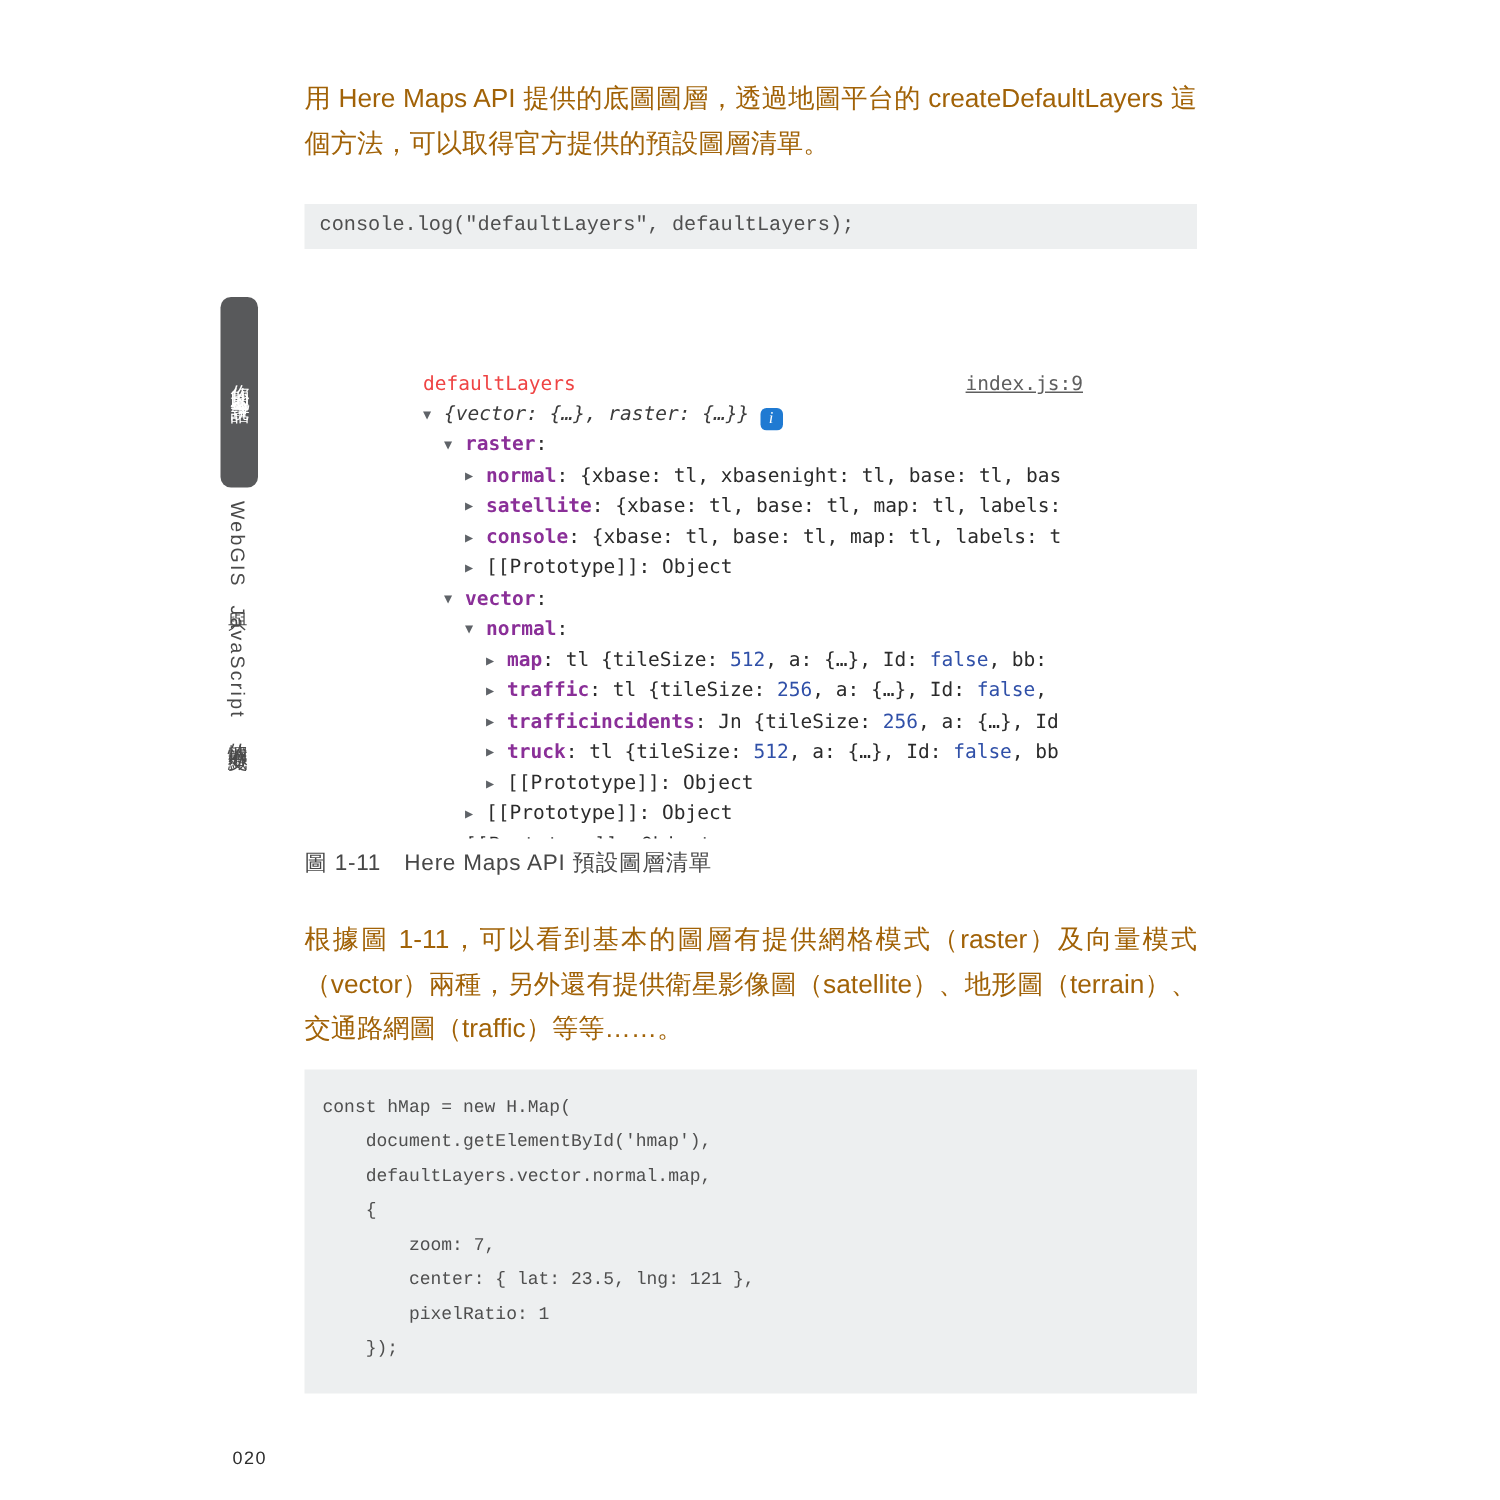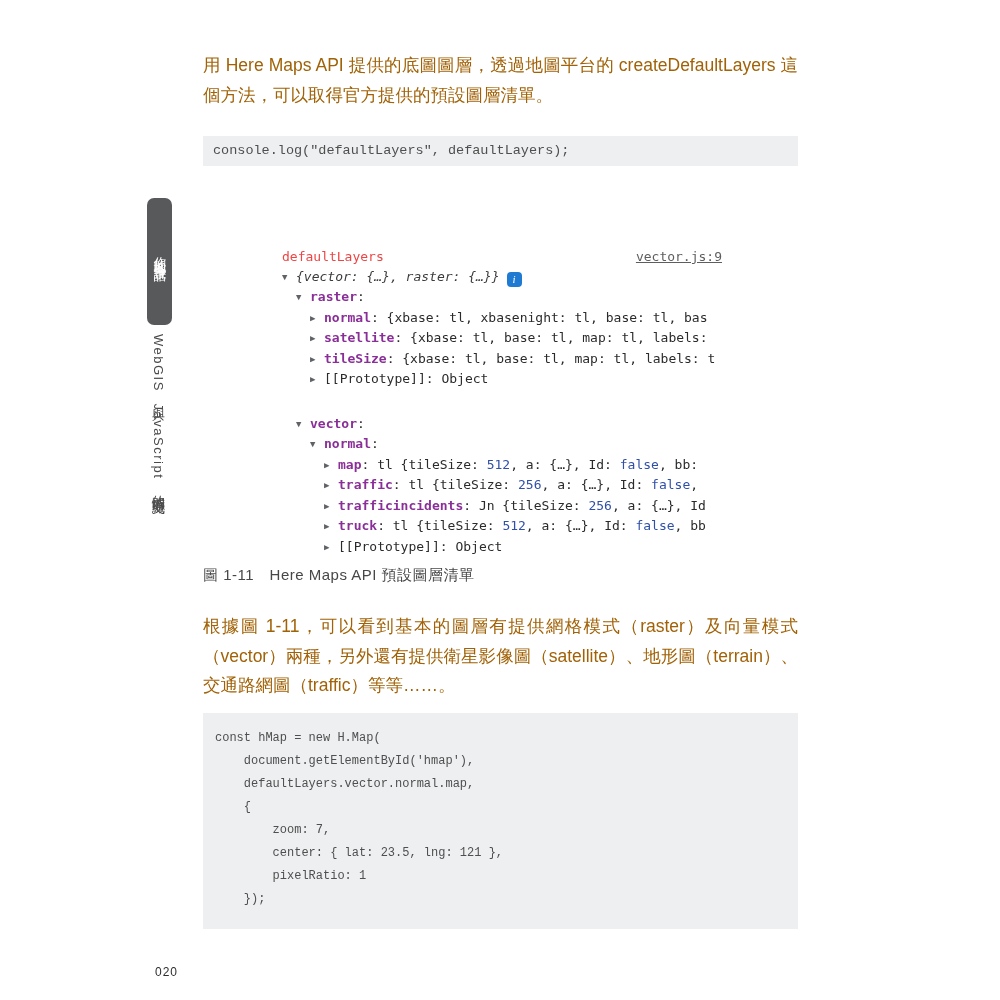--- a/index.html
+++ b/index.html
@@ -89,30 +89,30 @@
   <p class="para p1">用 Here Maps API 提供的底圖圖層，透過地圖平台的 createDefaultLayers 這個方法，可以取得官方提供的預設圖層清單。</p>
 
   <div class="codeblock code1">
     <pre>console.log("defaultLayers", defaultLayers);</pre>
   </div>
 
 
   <div class="console-panel">
     <div class="console-header">
       <span class="console-var">defaultLayers</span>
-      <span class="console-link">vector.js:9</span>
+      <span class="console-link">index.js:9</span>
     </div>
     <div>
         <div class="crow" style="padding-left: 0px;"><span class="c-arrow">▼</span><span class="c-italic">{vector: {…}, raster: {…}}</span><span class="info-badge">i</span></div>
         <div class="crow" style="padding-left: 14px;"><span class="c-arrow">▼</span><span class="c-name">raster</span><span class="c-plain">:</span></div>
         <div class="crow" style="padding-left: 28px;"><span class="c-arrow">▶</span><span class="c-name">normal</span><span class="c-plain">: {xbase: tl, xbasenight: tl, base: tl, bas</span></div>
         <div class="crow" style="padding-left: 28px;"><span class="c-arrow">▶</span><span class="c-name">satellite</span><span class="c-plain">: {xbase: tl, base: tl, map: tl, labels:</span></div>
-        <div class="crow" style="padding-left: 28px;"><span class="c-arrow">▶</span><span class="c-name">tileSize</span><span class="c-plain">: {xbase: tl, base: tl, map: tl, labels: t</span></div>
+        <div class="crow" style="padding-left: 28px;"><span class="c-arrow">▶</span><span class="c-name">console</span><span class="c-plain">: {xbase: tl, base: tl, map: tl, labels: t</span></div>
         <div class="crow" style="padding-left: 28px;"><span class="c-arrow">▶</span><span class="c-plain">[[Prototype]]: Object</span></div>
-        <div class="crow" style="padding-left: 14px; margin-top: 24px;"><span class="c-arrow">▼</span><span class="c-name">vector</span><span class="c-plain">:</span></div>
+        <div class="crow" style="padding-left: 14px;"><span class="c-arrow">▼</span><span class="c-name">vector</span><span class="c-plain">:</span></div>
         <div class="crow" style="padding-left: 28px;"><span class="c-arrow">▼</span><span class="c-name">normal</span><span class="c-plain">:</span></div>
         <div class="crow" style="padding-left: 42px;"><span class="c-arrow">▶</span><span class="c-name">map</span><span class="c-plain">: tl {tileSize: </span><span class="c-num">512</span><span class="c-plain">, a: {…}, Id: </span><span class="c-num">false</span><span class="c-plain">, bb:</span></div>
         <div class="crow" style="padding-left: 42px;"><span class="c-arrow">▶</span><span class="c-name">traffic</span><span class="c-plain">: tl {tileSize: </span><span class="c-num">256</span><span class="c-plain">, a: {…}, Id: </span><span class="c-num">false</span><span class="c-plain">,</span></div>
         <div class="crow" style="padding-left: 42px;"><span class="c-arrow">▶</span><span class="c-name">trafficincidents</span><span class="c-plain">: Jn {tileSize: </span><span class="c-num">256</span><span class="c-plain">, a: {…}, Id</span></div>
         <div class="crow" style="padding-left: 42px;"><span class="c-arrow">▶</span><span class="c-name">truck</span><span class="c-plain">: tl {tileSize: </span><span class="c-num">512</span><span class="c-plain">, a: {…}, Id: </span><span class="c-num">false</span><span class="c-plain">, bb</span></div>
         <div class="crow" style="padding-left: 42px;"><span class="c-arrow">▶</span><span class="c-plain">[[Prototype]]: Object</span></div>
         <div class="crow" style="padding-left: 28px;"><span class="c-arrow">▶</span><span class="c-plain">[[Prototype]]: Object</span></div>
         <div class="crow" style="padding-left: 14px;"><span class="c-arrow">▶</span><span class="c-plain">[[Prototype]]: Object</span></div>
       </div>
   </div>

